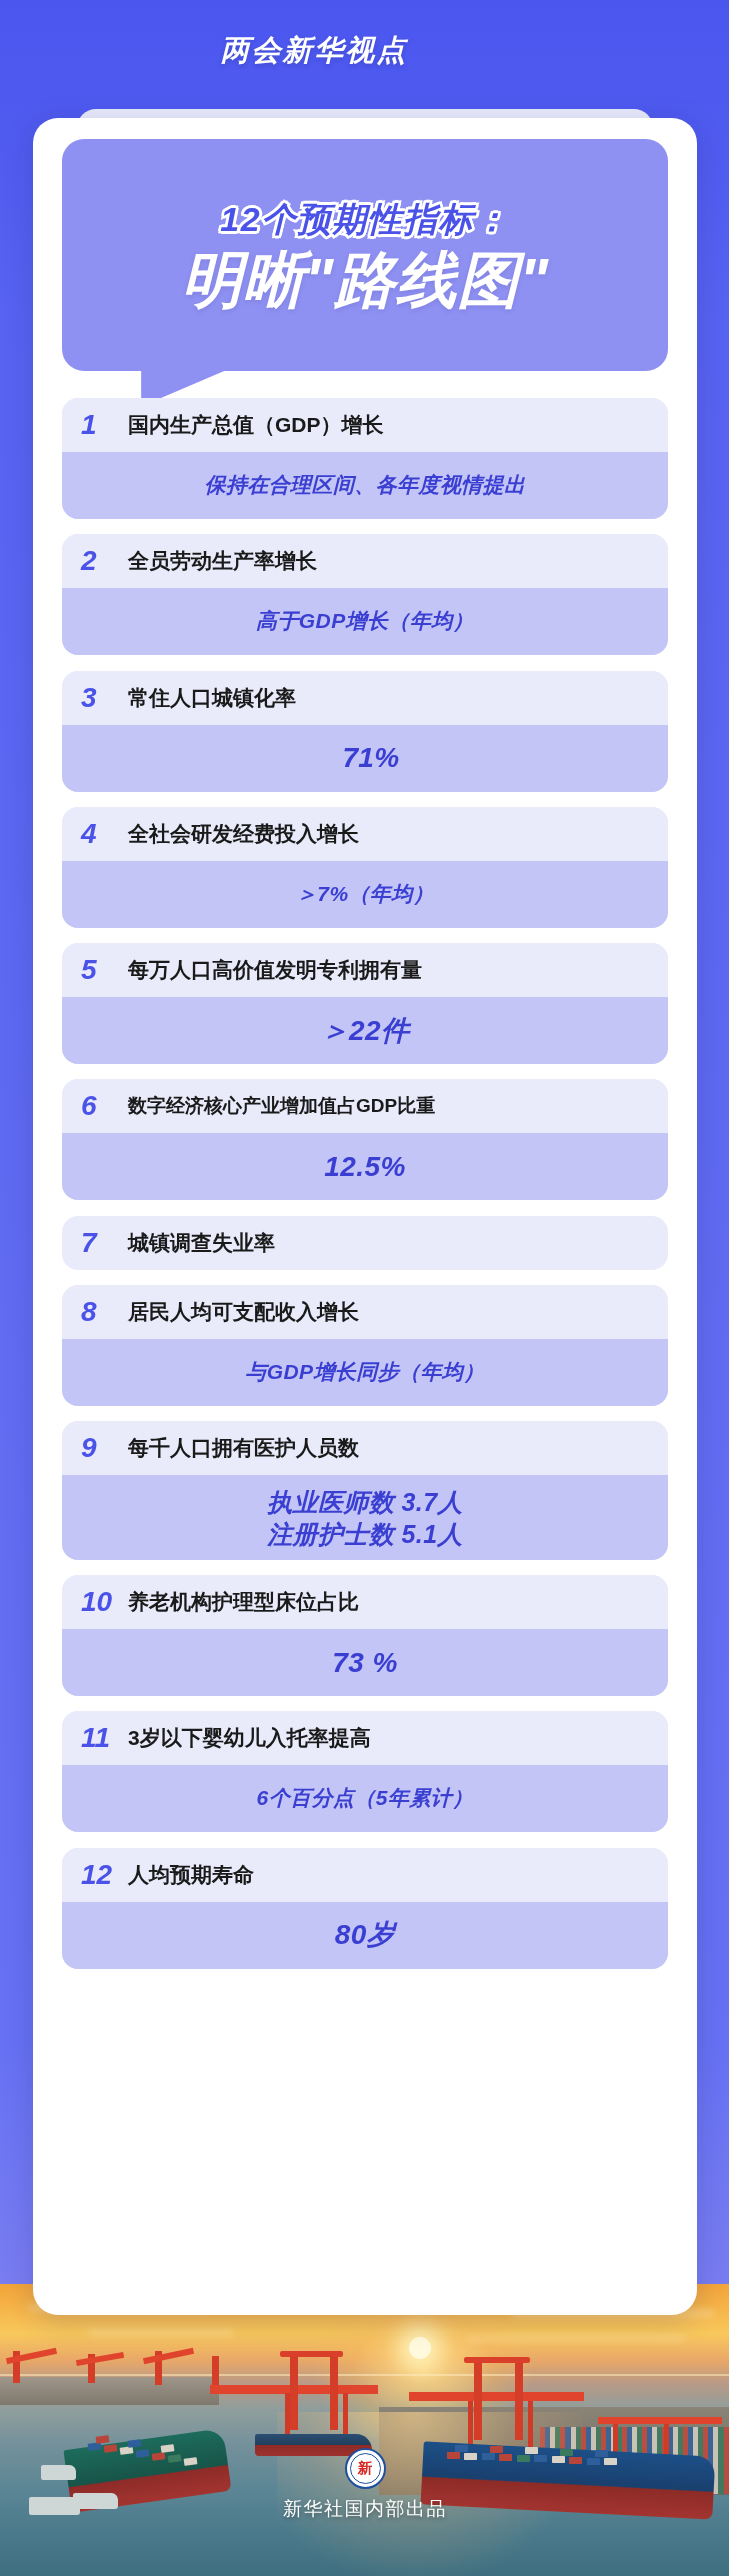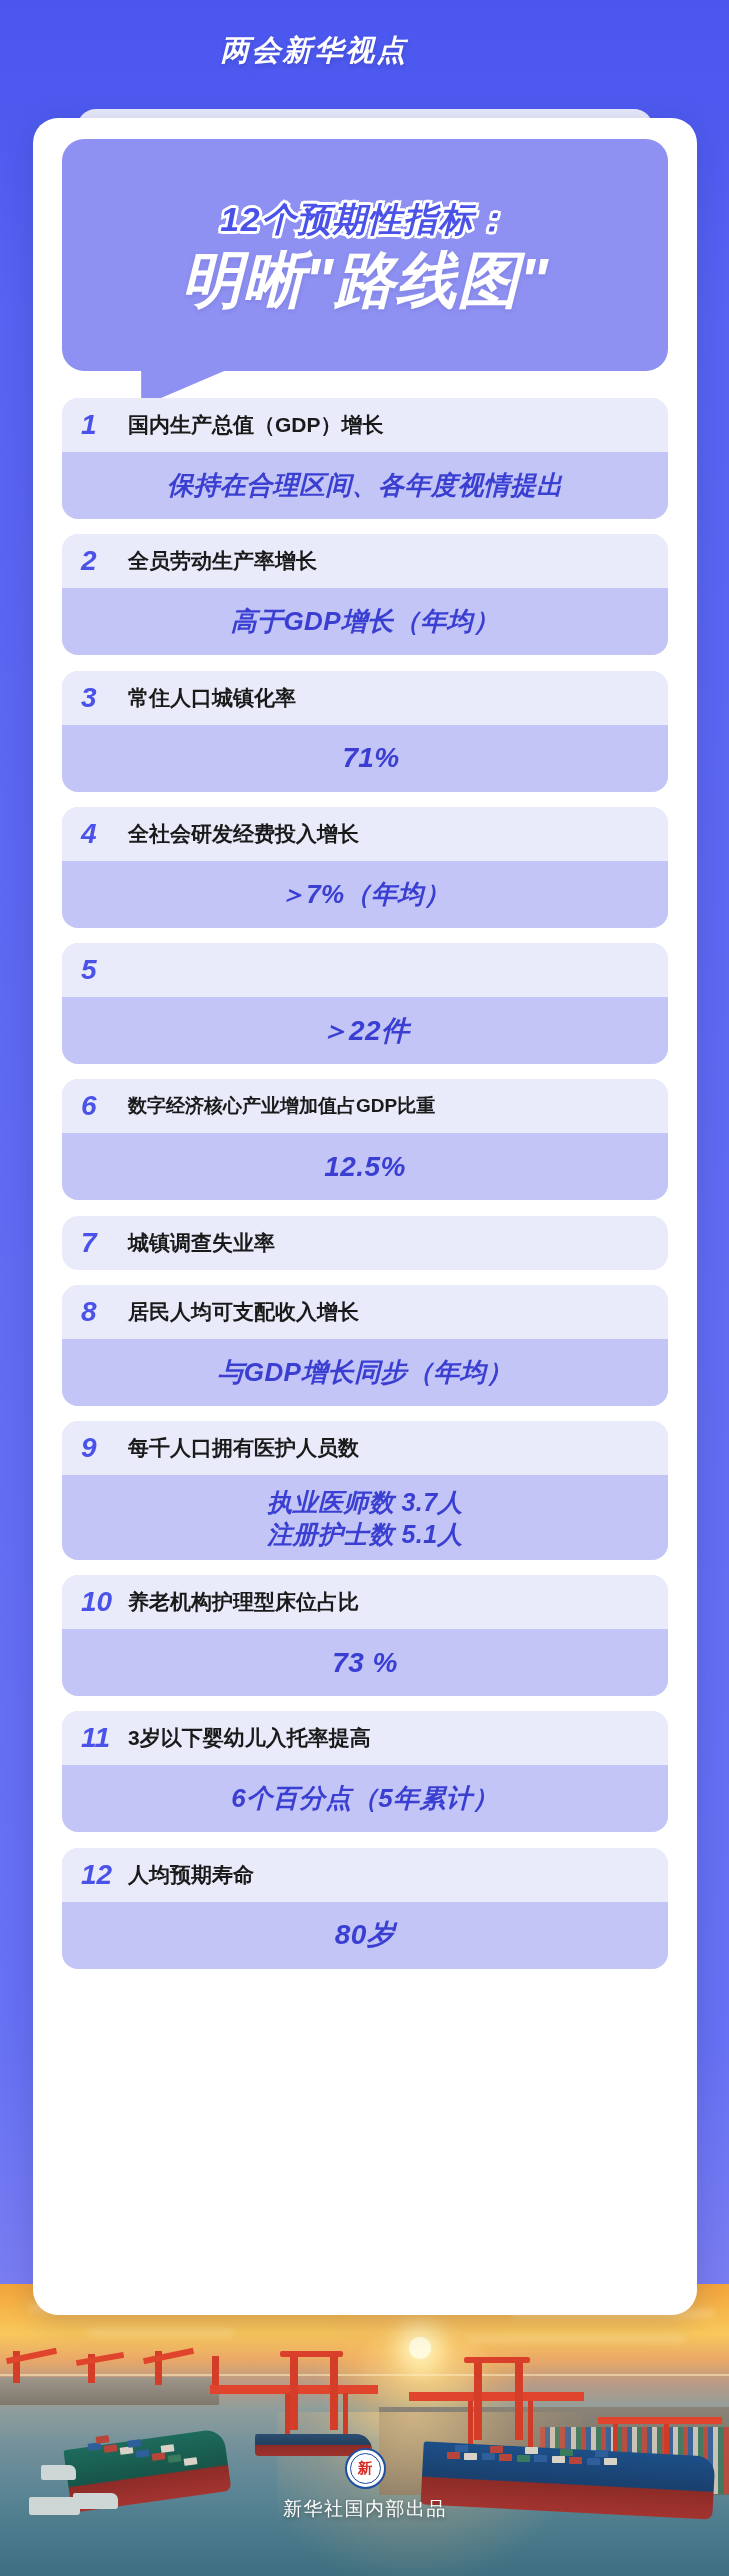--- a/index.html
+++ b/index.html
@@ -149,21 +149,21 @@
     flex:1; text-align:left; color:#1a1a1a;
     font-size:21px; font-weight:bold; padding-right:45px;
   }
   .card-label.sm { font-size:19px; padding-right:26px; }
   .card-bottom {
     background:#c3c5f6; min-height:67px;
     display:flex; align-items:center; justify-content:center;
     padding:10.2px 19px;
   }
   .card-value {
-    color:#3a3fd2; font-size:26px; font-weight:bold; font-style:italic;
+    color:#3a3fd2; font-size:21px; font-weight:bold; font-style:italic;
     text-align:center; line-height:1.28; letter-spacing:0.4px;
   }
   .card-value.big { font-size:28px; }
   .card-value.two { font-size:25px; }
 
   
   .footer {
     position:absolute; left:0; top:2448px; width:730px; z-index:9;
     display:flex; flex-direction:column; align-items:center; gap:7.3px;
   }
@@ -320,20 +320,21 @@
         <div class="card-num">4</div>
         <div class="card-label">全社会研发经费投入增长</div>
       </div>
       <div class="card-bottom">
         <div class="card-value" style="white-space: pre-line;">＞7%（年均）</div>
       </div>
     </div>
     <div class="card">
       <div class="card-top">
         <div class="card-num">5</div>
+        <div class="card-label">每万人口高价值发明专利拥有量</div>
       </div>
       <div class="card-bottom">
         <div class="card-value big" style="white-space: pre-line;">＞22件</div>
       </div>
     </div>
     <div class="card">
       <div class="card-top">
         <div class="card-num">6</div>
         <div class="card-label sm">数字经济核心产业增加值占GDP比重</div>
       </div>

